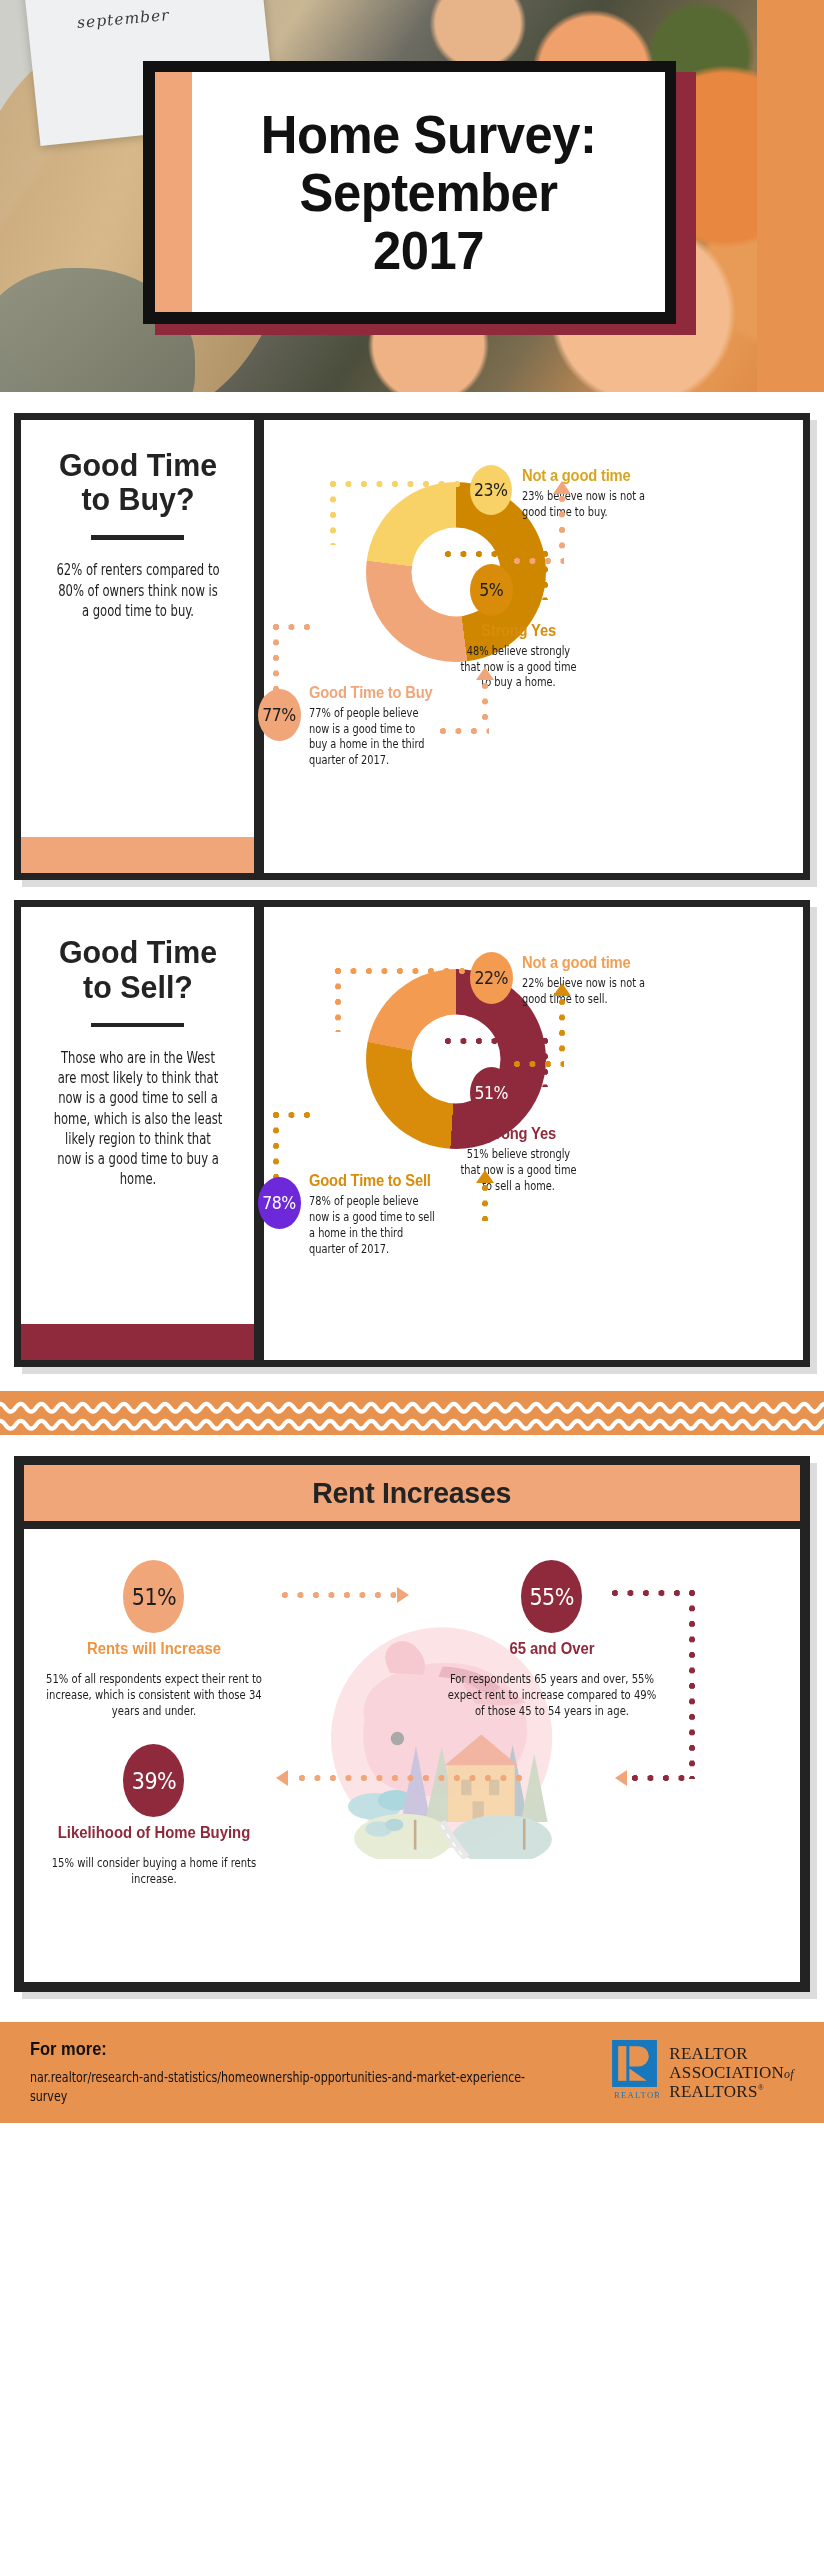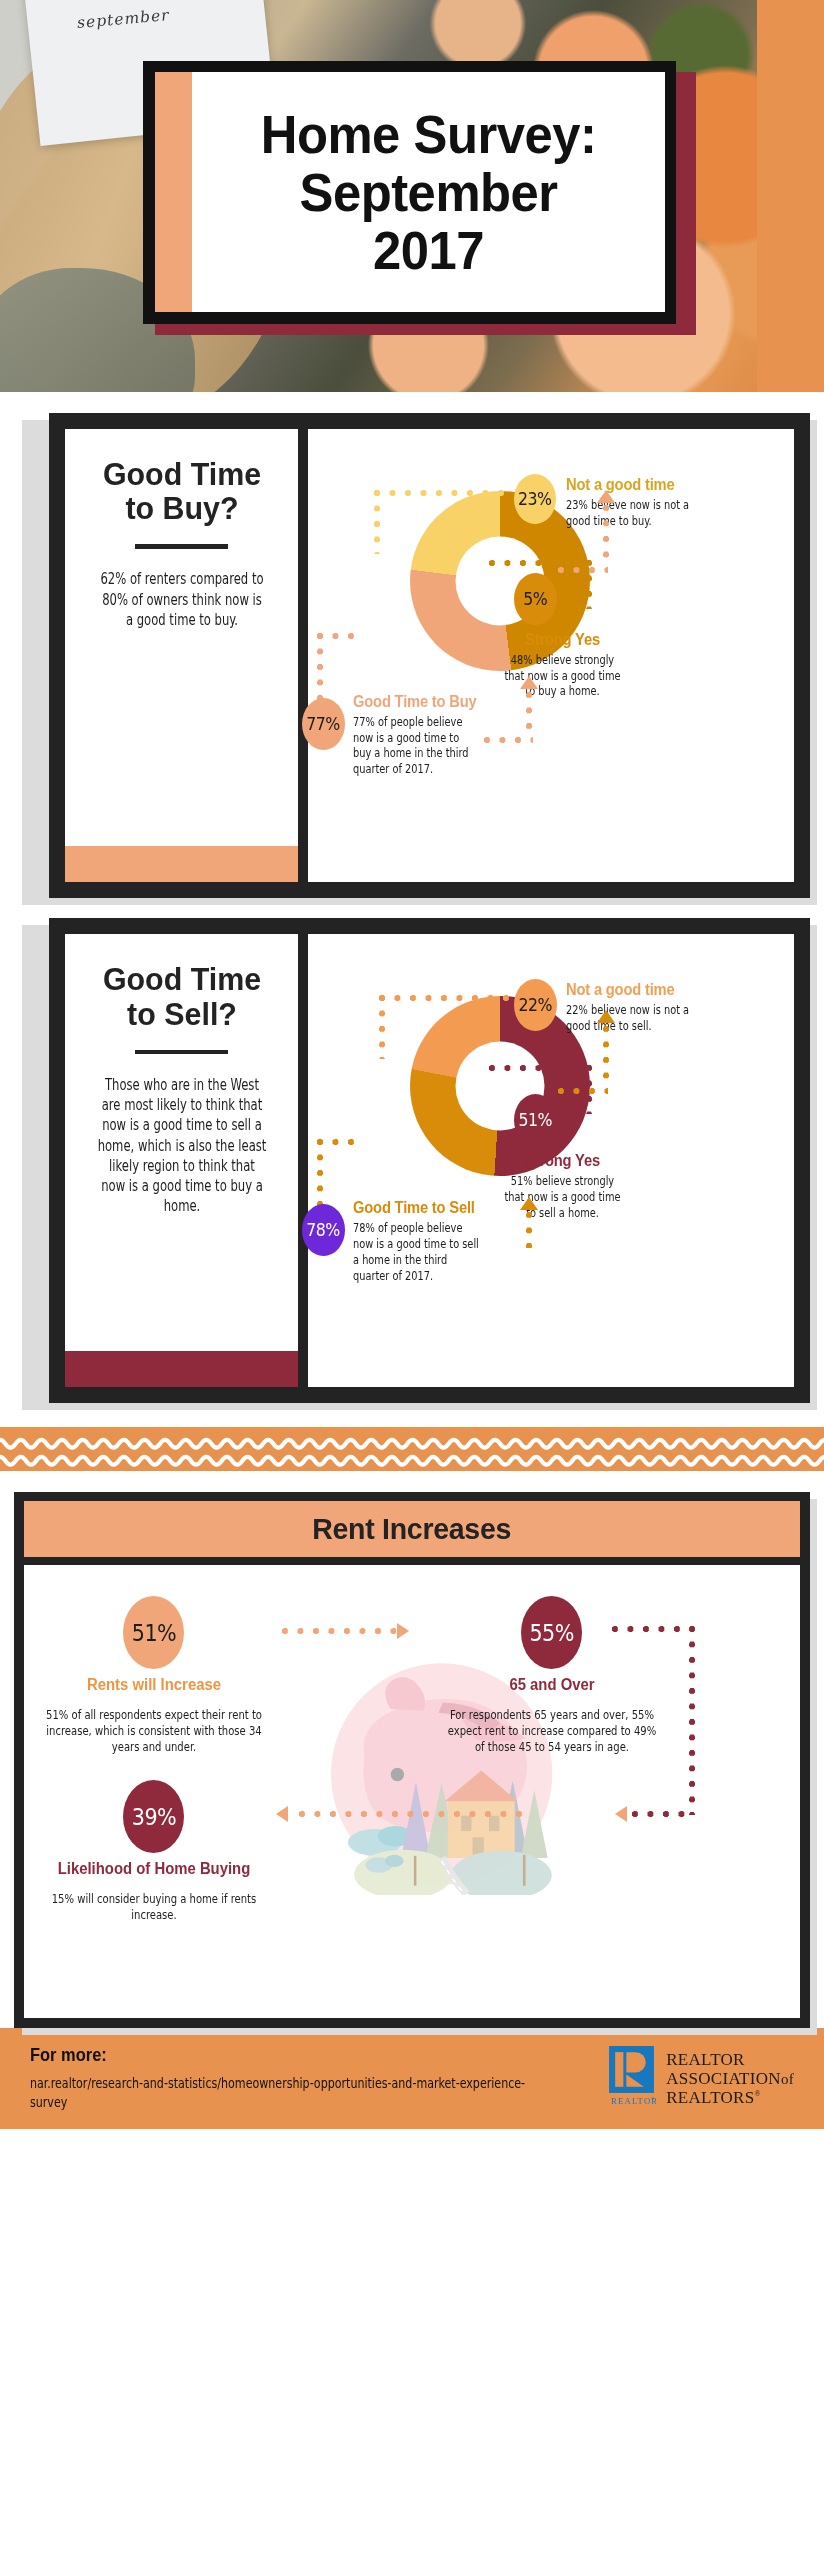--- a/index.html
+++ b/index.html
@@ -114,24 +114,23 @@
 
   .card-wrap { position: relative; padding: 0 14.4px; }
   .card-shadow {
     position: absolute; left: 21.6px; top: 7.2px;
     right: 7.2px; bottom: -7.2px;
     background: #dcdcdc;
   }
   .card {
     position: relative;
     background: #232323;
-    padding: 16px;
+    padding: 7px;
     display: flex;
     gap: 9.3px;
-    margin-left: 35px;
   }
   .card-left {
     width: 233px;
     background: #ffffff;
     position: relative;
     display: flex;
     flex-direction: column;
     align-items: center;
     padding: 28px 17.5px 0;
   }
@@ -271,20 +270,21 @@
     font-family: "DejaVu Sans Condensed", "Liberation Sans", sans-serif;
     font-size: 12.4px;
     line-height: 1.32;
     color: #1d1d1d;
     margin-top: 11.3px;
     transform: scaleX(.9);
   }
 
   
   .footer {
+    margin-top: 30px;
     width: 824px;
     height: 101px;
     background: #e8924f;
     display: flex;
     align-items: center;
     justify-content: space-between;
     padding: 0 30px;
   }
   .f-more {
     font-family: "Liberation Sans", sans-serif;
@@ -305,21 +305,21 @@
   }
   .nar { display: flex; align-items: center; gap: 10.3px; }
   .nar-mark { width: 49px; }
   .nar-words {
     font-family: "Liberation Serif", "DejaVu Serif", serif;
     font-size: 17px;
     line-height: 1.12;
     color: #1b1b1b;
     letter-spacing: 0.3px;
   }
-  .nar-words .of { font-size: 15px; }
+  .nar-words .of { font-style: italic; font-size: 12px; }
   .nar-words sup { font-size: 7.7px; vertical-align: super; }
 </style>
 </head>
 <body>
 
 <div class="page">
 
   <section class="hero">
     <div class="hero-photo"></div>
     <div class="hero-board"></div>

